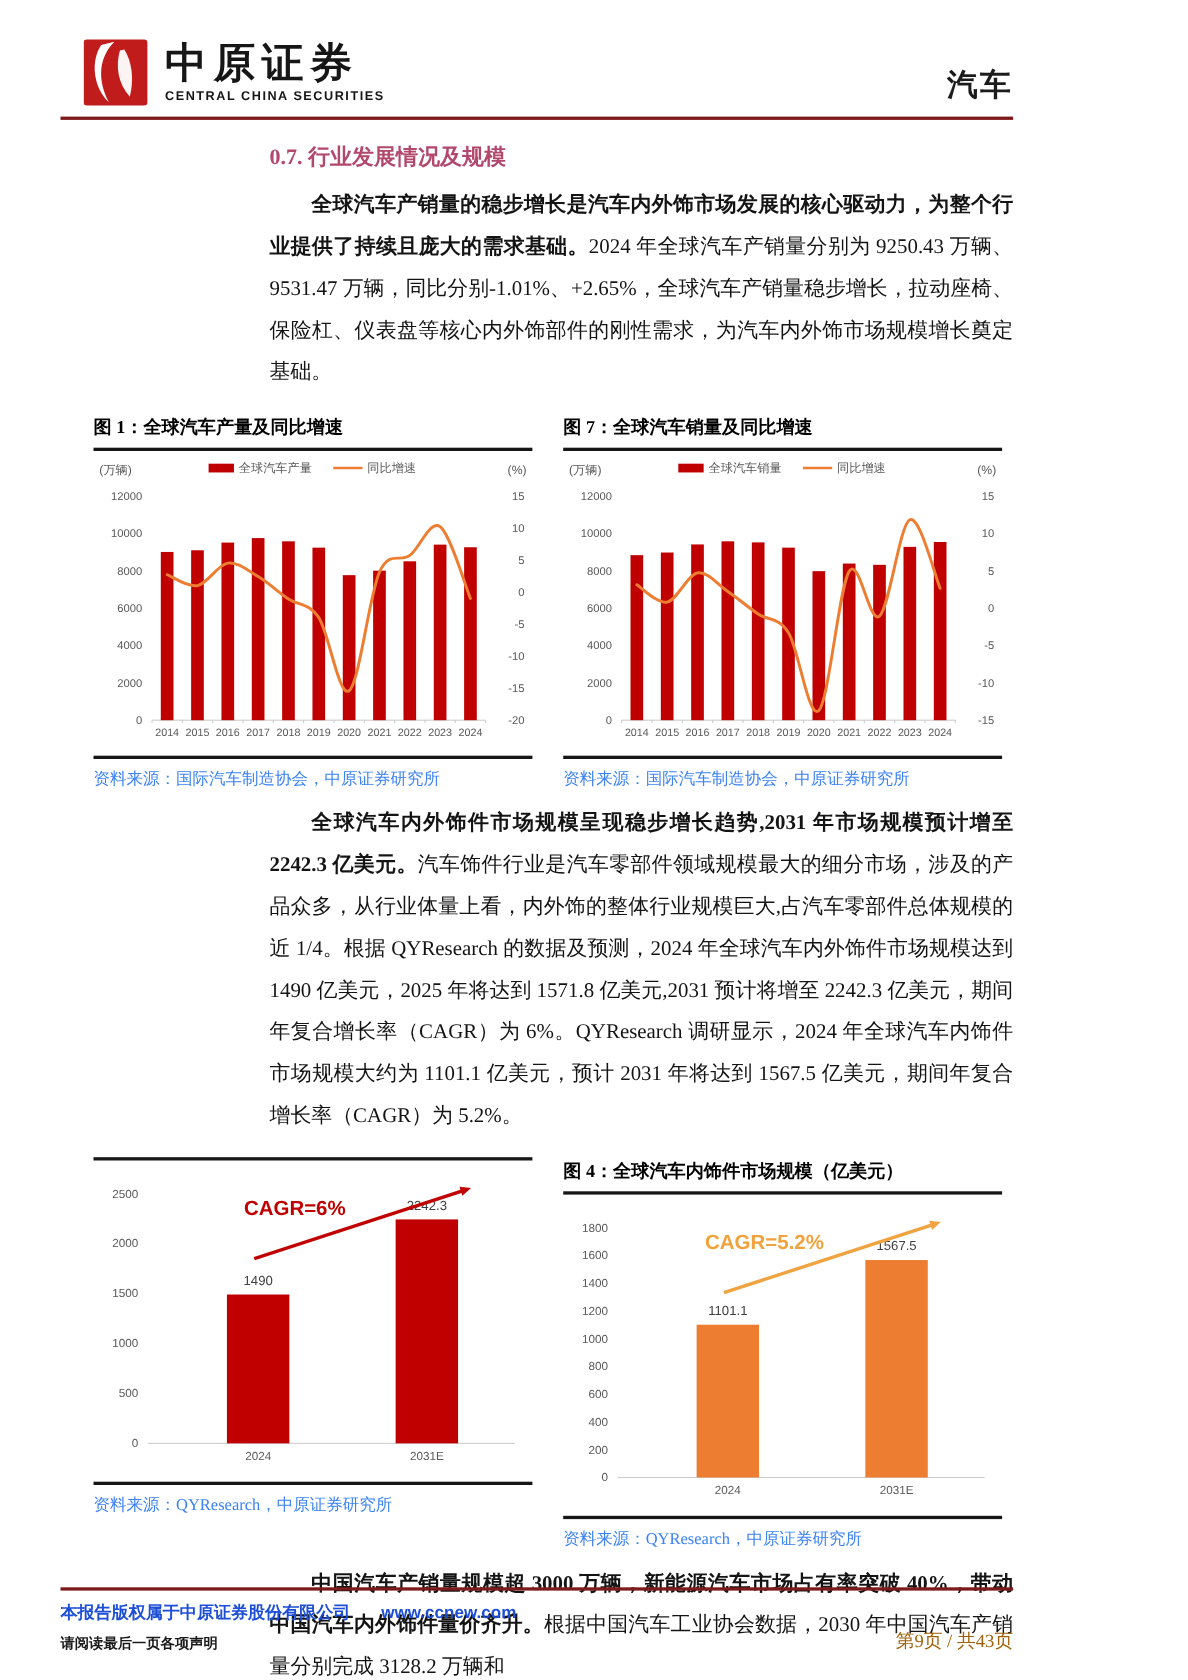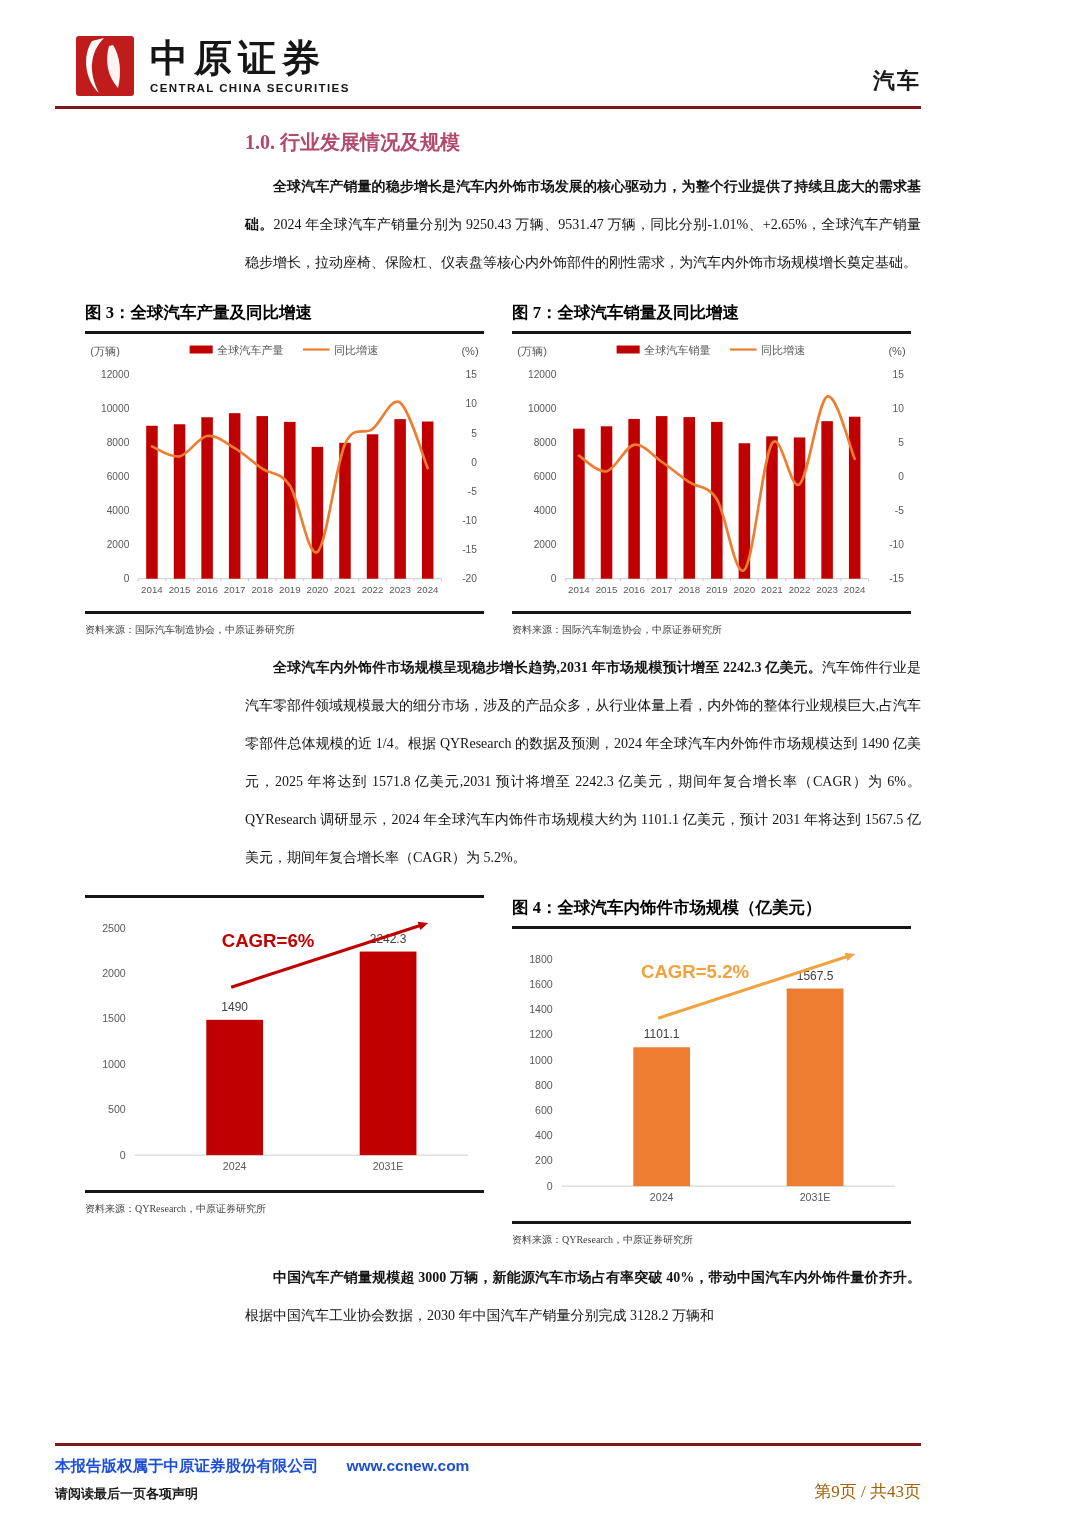--- a/index.html
+++ b/index.html
@@ -6,33 +6,33 @@
   .page{width:976px;height:1527px;position:relative;background:#fff;overflow:hidden;
         font-family:"Liberation Serif","DejaVu Serif",serif;color:#111;}
   
   .header{display:flex;justify-content:space-between;align-items:flex-end;padding:34px 55px 8px 76px;}
   .brand{display:flex;align-items:center;gap:14px;}
   .brand-mark{width:60px;height:64px;display:block;}
   .brand-text{display:flex;flex-direction:column;}
   .brand-cn{font-size:38px;font-weight:bold;letter-spacing:6px;line-height:1;color:#161616;}
   .brand-en{font-size:11.5px;font-weight:bold;letter-spacing:1.4px;margin-top:5px;color:#161616;
             font-family:Liberation Sans, sans-serif;}
-  .industry{font-size:22px;font-weight:bold;color:#1c1c1c;padding-bottom:2px;letter-spacing:2px;}
+  .industry{font-size:28px;font-weight:bold;color:#1c1c1c;padding-bottom:2px;letter-spacing:2px;}
   .header-rule{height:3px;background:#7e1a1a;margin:0 55px;}
   
   .content{padding:4px 55px 0;}
   .section-title{margin:16px 0 4px 190px;font-size:20px;font-weight:bold;color:#b2486b;}
-  .para{margin:12px 0 12px 190px;font-size:14px;line-height:38px;text-align:justify;text-indent:2em;color:#141414;}
+  .para{margin:12px 0 12px 190px;font-size:19px;line-height:38px;text-align:justify;text-indent:2em;color:#141414;}
   .para b{font-weight:bold;}
   
   .fig-row{display:flex;gap:28px;margin:18px 10px 4px 30px;}
   figure{flex:1;margin:0;min-width:0;}
   .fig-caption{font-size:16.5px;font-weight:bold;color:#000;padding:2px 0 7px;}
   .rule-dark{height:3px;background:#161616;}
-  .fig-source{font-size:10px;color:#404040;padding:9px 0 0;}
+  .fig-source{font-size:15px;color:#3b82f6;padding:9px 0 0;}
   .chart{display:block;width:100%;height:auto;}
   
   .footer{position:absolute;left:0;right:0;bottom:24px;}
   .footer-rule{height:3px;background:#7e1a1a;margin:0 55px 10px;}
   .footer-cols{display:flex;justify-content:space-between;align-items:flex-end;padding:0 55px;}
   .footer-line1{font-size:15.5px;font-weight:bold;color:#1d4ed8;}
   .footer-url{font-family:"Liberation Sans","DejaVu Sans",sans-serif;font-weight:bold;margin-left:28px;}
   .footer-line2{font-size:13px;font-weight:bold;color:#1a1a1a;margin-top:8px;}
   .footer-page{font-size:17px;color:#a16207;}
   .ct{font-family:"Liberation Sans","DejaVu Sans",sans-serif;}
@@ -53,27 +53,27 @@
         <div class="brand-cn">中原证券</div>
         <div class="brand-en">CENTRAL CHINA SECURITIES</div>
       </div>
     </div>
     <div class="industry">汽车</div>
   </div>
   <div class="header-rule"></div>
 
   <div class="content">
 
-    <div class="section-title">1.0. 行业发展情况及规模</div>
+    <div class="section-title">0.7. 行业发展情况及规模</div>
 
     <p class="para"><b>全球汽车产销量的稳步增长是汽车内外饰市场发展的核心驱动力，为整个行业提供了持续且庞大的需求基础。</b><span>2024 年全球汽车产销量分别为 9250.43 万辆、9531.47 万辆，同比分别-1.01%、+2.65%，全球汽车产销量稳步增长，拉动座椅、保险杠、仪表盘等核心内外饰部件的刚性需求，为汽车内外饰市场规模增长奠定基础。</span></p>
 
     <div class="fig-row">
       <figure>
-        <div class="fig-caption">图 3：全球汽车产量及同比增速</div>
+        <div class="fig-caption">图 1：全球汽车产量及同比增速</div>
         <div class="rule-dark"></div>
         <svg class="chart" viewBox="0 0 450 312">
             <text x="6" y="24" class="ct" font-size="12.5" fill="#595959">(万辆)</text>
             <text x="444" y="24" text-anchor="end" class="ct" font-size="12.5" fill="#595959">(%)</text>
             <rect x="118" y="13" width="26" height="9" fill="#c00000"></rect>
             <text x="149" y="22" class="ct" font-size="12.5" fill="#595959">全球汽车产量</text>
             <line x1="245.8" y1="17.5" x2="275.8" y2="17.5" stroke="#ed7d31" stroke-width="2.5"></line>
             <text x="280.8" y="22" class="ct" font-size="12.5" fill="#595959">同比增速</text>
             <text x="50" y="280" text-anchor="end" class="ct" font-size="11.5" fill="#595959">0</text>
             <text x="50" y="241.66666666666669" text-anchor="end" class="ct" font-size="11.5" fill="#595959">2000</text>

